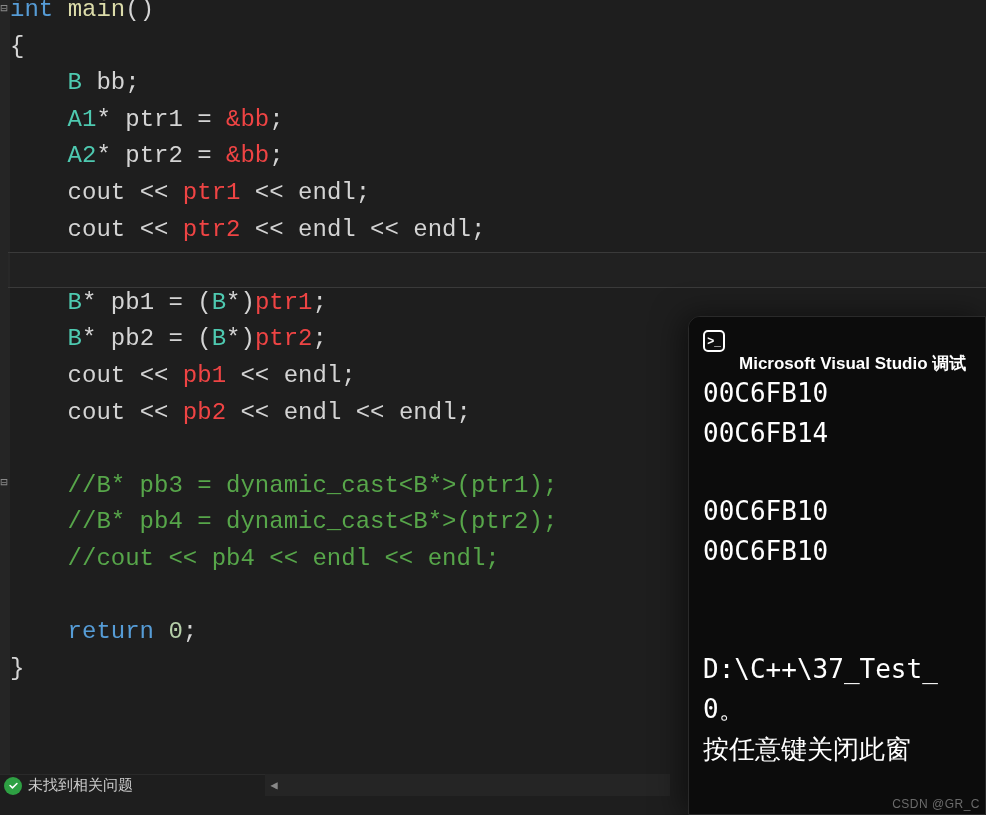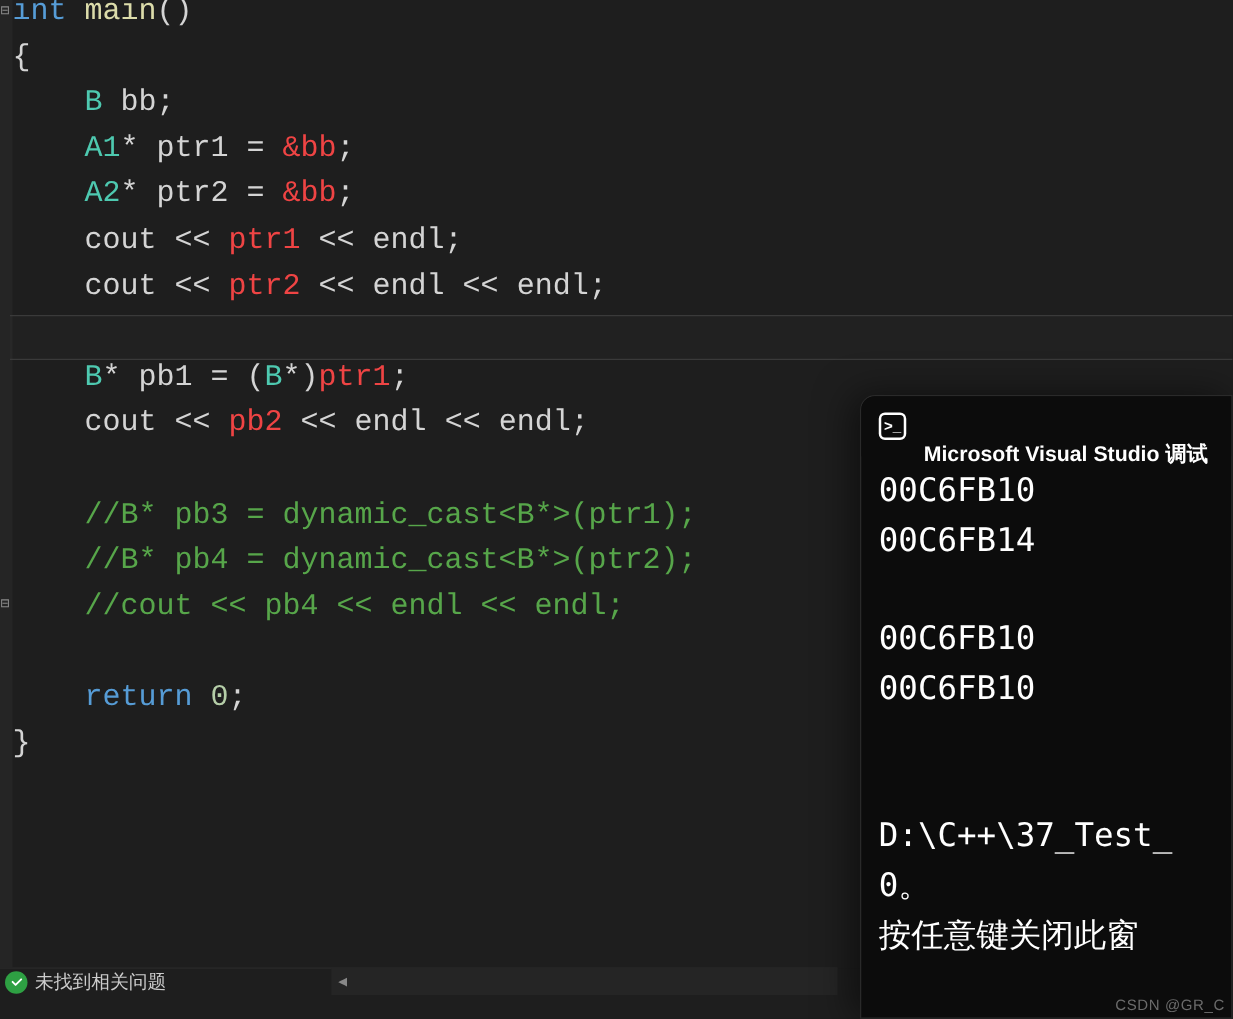--- a/index.html
+++ b/index.html
@@ -195,21 +195,23 @@
     <div class="line">    <span class="type">A2</span><span class="op">*</span> <span class="ident">ptr2</span> <span class="op">=</span> <span class="var">&amp;bb</span><span class="punct">;</span></div>
 
     <div class="line">    <span class="ident">cout</span> <span class="op">&lt;&lt;</span> <span class="var">ptr1</span> <span class="op">&lt;&lt;</span> <span class="ident">endl</span><span class="punct">;</span></div>
 
     <div class="line">    <span class="ident">cout</span> <span class="op">&lt;&lt;</span> <span class="var">ptr2</span> <span class="op">&lt;&lt;</span> <span class="ident">endl</span> <span class="op">&lt;&lt;</span> <span class="ident">endl</span><span class="punct">;</span></div>
 
     <div class="line"> </div>
 
     <div class="line">    <span class="type">B</span><span class="op">*</span> <span class="ident">pb1</span> <span class="op">=</span> <span class="punct">(</span><span class="type">B</span><span class="op">*</span><span class="punct">)</span><span class="var">ptr1</span><span class="punct">;</span></div>
 
-
+    <div class="line">    <span class="type">B</span><span class="op">*</span> <span class="ident">pb2</span> <span class="op">=</span> <span class="punct">(</span><span class="type">B</span><span class="op">*</span><span class="punct">)</span><span class="var">ptr2</span><span class="punct">;</span></div>
+
+    <div class="line">    <span class="ident">cout</span> <span class="op">&lt;&lt;</span> <span class="var">pb1</span> <span class="op">&lt;&lt;</span> <span class="ident">endl</span><span class="punct">;</span></div>
 
     <div class="line">    <span class="ident">cout</span> <span class="op">&lt;&lt;</span> <span class="var">pb2</span> <span class="op">&lt;&lt;</span> <span class="ident">endl</span> <span class="op">&lt;&lt;</span> <span class="ident">endl</span><span class="punct">;</span></div>
 
     <div class="line"> </div>
 
     <div class="line">    <span class="comment">//B* pb3 = dynamic_cast&lt;B*&gt;(ptr1);</span></div>
     <div class="line">    <span class="comment">//B* pb4 = dynamic_cast&lt;B*&gt;(ptr2);</span></div>
     <div class="line">    <span class="comment">//cout &lt;&lt; pb4 &lt;&lt; endl &lt;&lt; endl;</span></div>
 
     <div class="line"> </div>

